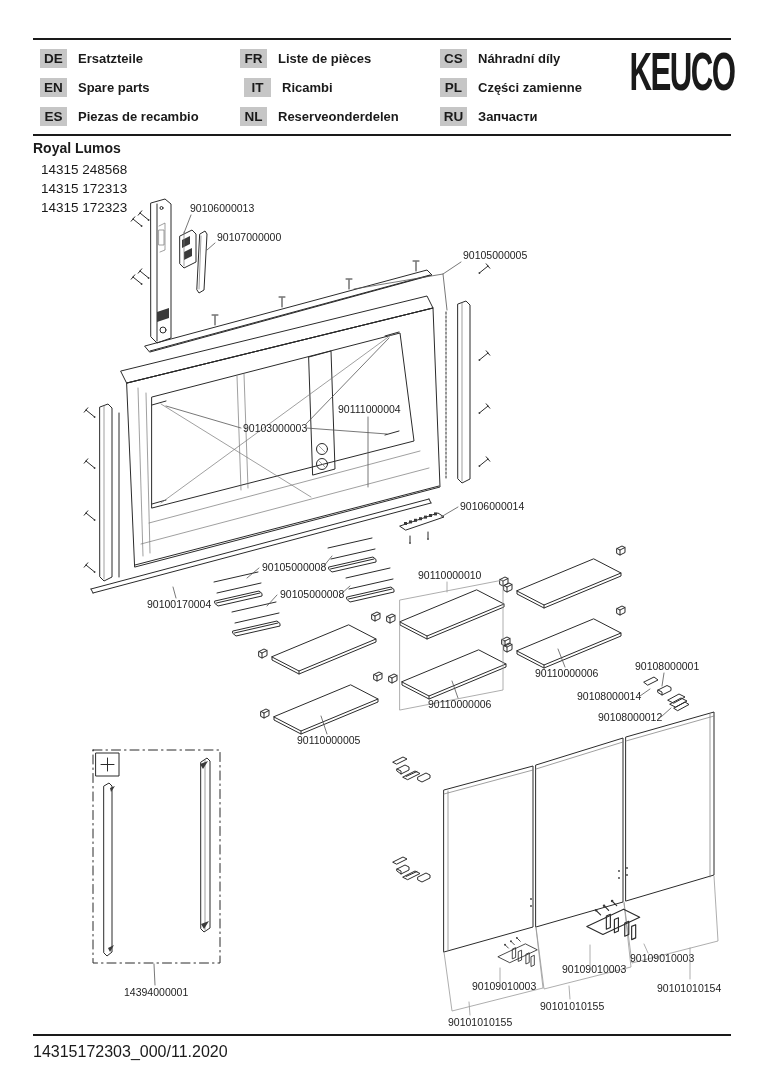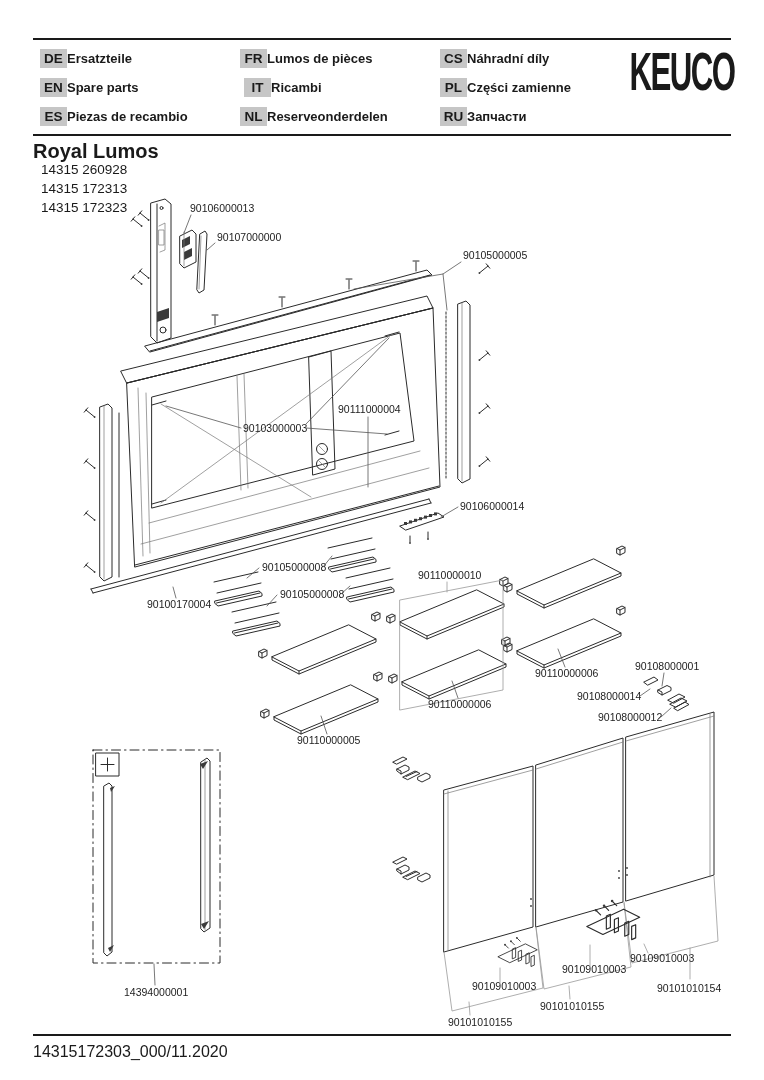--- a/index.html
+++ b/index.html
@@ -1,25 +1,25 @@
 <!DOCTYPE html>
 <html><head>
 <meta charset="utf-8">
 <style>
   html,body{margin:0;padding:0;background:#ffffff;}
   .page{position:relative;width:764px;height:1080px;background:#fff;overflow:hidden;
         font-family:"Liberation Sans",sans-serif;color:#1a1a1a;}
   .rule{position:absolute;left:33px;width:698px;height:2px;background:#1a1a1a;}
-  .lang-row{position:absolute;display:flex;align-items:center;gap:0;height:19px;}
+  .lang-row{position:absolute;display:flex;align-items:center;gap:11px;height:19px;}
   .lang-badge{width:27px;height:19px;background:#c6c6c6;color:#1a1a1a;font-weight:bold;
         font-size:13.5px;display:flex;align-items:center;justify-content:center;flex:none;}
   .lang-label{font-weight:bold;font-size:13px;white-space:nowrap;}
   .brand{position:absolute;top:42px;right:30px;font-weight:bold;font-size:40px;
         letter-spacing:-2px;transform:scale(0.78,1.32);transform-origin:top right;}
-  .title{position:absolute;left:33px;top:140px;font-weight:bold;font-size:20px;}
+  .title{position:absolute;left:33px;top:140px;font-weight:bold;font-size:14px;}
   .variant{position:absolute;left:41px;font-size:13.5px;}
   .footer-text{position:absolute;left:33px;top:1043px;font-size:16px;}
   svg#diagram{position:absolute;left:0;top:0;}
   #diagram line,#diagram polyline,#diagram polygon,#diagram path,#diagram rect,#diagram circle{
         stroke:#2b2b2b;fill:none;stroke-width:1;stroke-linecap:round;stroke-linejoin:round;}
   #diagram .lbl{font-family:"Liberation Sans",sans-serif;font-size:10.5px;fill:#1c1c1c;stroke:none;}
   #diagram .ld{stroke:#555;stroke-width:0.8;}
   #diagram .bk{stroke:#999;stroke-width:0.8;}
   #diagram .thin{stroke:#777;stroke-width:0.7;}
   #diagram .dark{fill:#3a3a3a;stroke:none;}
@@ -38,21 +38,21 @@
   <div class="lang-row" style="left:40px;top:78px">
     <span class="lang-badge">EN</span>
     <span class="lang-label">Spare parts</span>
   </div>
   <div class="lang-row" style="left:40px;top:107px">
     <span class="lang-badge">ES</span>
     <span class="lang-label">Piezas de recambio</span>
   </div>
   <div class="lang-row" style="left:240px;top:49px">
     <span class="lang-badge">FR</span>
-    <span class="lang-label">Lumos de pièces</span>
+    <span class="lang-label">Liste de pièces</span>
   </div>
   <div class="lang-row" style="left:244px;top:78px">
     <span class="lang-badge">IT</span>
     <span class="lang-label">Ricambi</span>
   </div>
   <div class="lang-row" style="left:240px;top:107px">
     <span class="lang-badge">NL</span>
     <span class="lang-label">Reserveonderdelen</span>
   </div>
   <div class="lang-row" style="left:440px;top:49px">
@@ -65,21 +65,21 @@
   </div>
   <div class="lang-row" style="left:440px;top:107px">
     <span class="lang-badge">RU</span>
     <span class="lang-label">Запчасти</span>
   </div>
 
   <div class="brand">KEUCO</div>
   <div class="rule" style="top:134px"></div>
 
   <div class="title">Royal Lumos</div>
-  <div class="variant" style="top:162px">14315 260928</div>
+  <div class="variant" style="top:162px">14315 248568</div>
   <div class="variant" style="top:181px">14315 172313</div>
   <div class="variant" style="top:200px">14315 172323</div>
 
   <svg id="diagram" width="764" height="1080" viewBox="0 0 764 1080">
     <defs>
       <g id="screwV">
         <line x1="0" y1="0" x2="0" y2="9"></line>
         <line x1="-3" y1="-1" x2="3" y2="-1" stroke-width="1.8"></line>
       </g>
       <g id="screwD">

